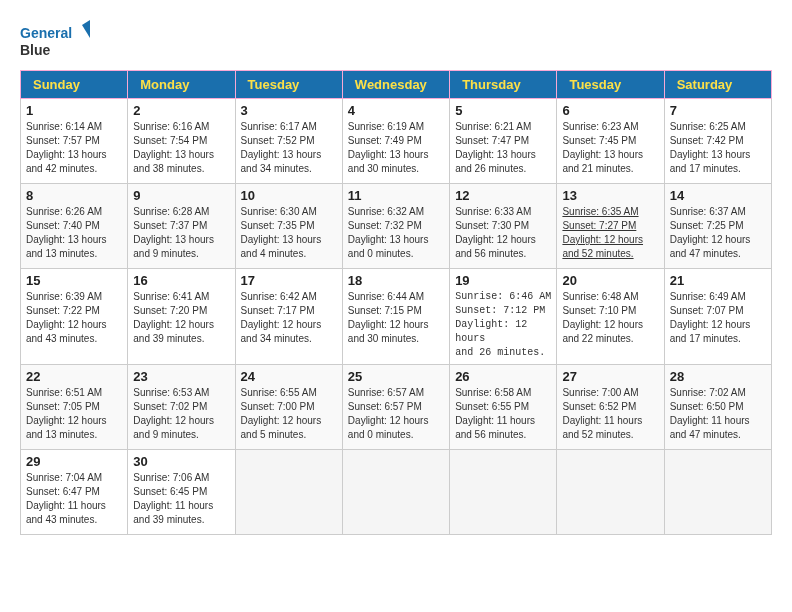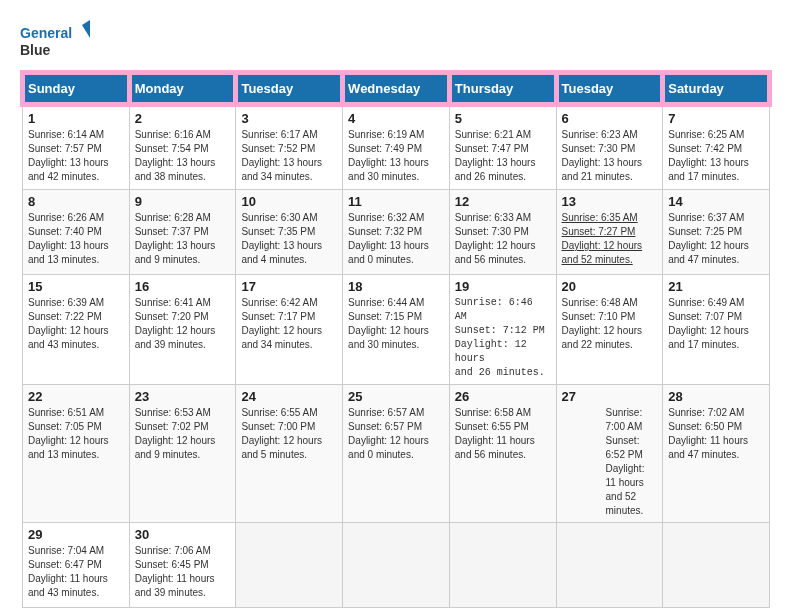--- a/index.html
+++ b/index.html
@@ -33,26 +33,26 @@
       font-size: 14px;
       color: #555;
     }
     table {
       width: 100%;
       border-collapse: collapse;
       table-layout: fixed;
     }
     th {
       background-color: #1a6fad;
-      color: #ffffff;
+      color: #fde047;
       font-size: 13px;
       font-weight: bold;
-      padding: 6px 3px;
+      padding: 6px 12px;
       text-align: left;
-      border: 5px solid #f9a8d4;
+      border: 1px solid #f9a8d4;
     }
     td {
       border: 1px solid #ccc;
       vertical-align: top;
       padding: 4px 5px;
       font-size: 10px;
       color: #333;
       height: 85px;
       background: #fff;
     }
@@ -137,21 +137,21 @@
         <td>
           <span class="day-num">5</span>
           <div class="day-info" style="white-space: pre-line;">Sunrise: 6:21 AM
 Sunset: 7:47 PM
 Daylight: 13 hours
 and 26 minutes.</div>
         </td>
         <td>
           <span class="day-num">6</span>
           <div class="day-info" style="white-space: pre-line;">Sunrise: 6:23 AM
-Sunset: 7:30 PM
+Sunset: 7:45 PM
 Daylight: 13 hours
 and 21 minutes.</div>
         </td>
         <td>
           <span class="day-num">7</span>
           <div class="day-info" style="white-space: pre-line;">Sunrise: 6:25 AM
 Sunset: 7:42 PM
 Daylight: 13 hours
 and 17 minutes.</div>
         </td>
@@ -289,21 +289,21 @@
         </td>
         <td>
           <span class="day-num">26</span>
           <div class="day-info" style="white-space: pre-line;">Sunrise: 6:58 AM
 Sunset: 6:55 PM
 Daylight: 11 hours
 and 56 minutes.</div>
         </td>
         <td>
           <span class="day-num">27</span>
-          <div class="day-info" style="white-space: pre-line; margin-left: 44px;">Sunrise: 7:00 AM
+          <div class="day-info" style="white-space: pre-line;">Sunrise: 7:00 AM
 Sunset: 6:52 PM
 Daylight: 11 hours
 and 52 minutes.</div>
         </td>
         <td>
           <span class="day-num">28</span>
           <div class="day-info" style="white-space: pre-line;">Sunrise: 7:02 AM
 Sunset: 6:50 PM
 Daylight: 11 hours
 and 47 minutes.</div>

